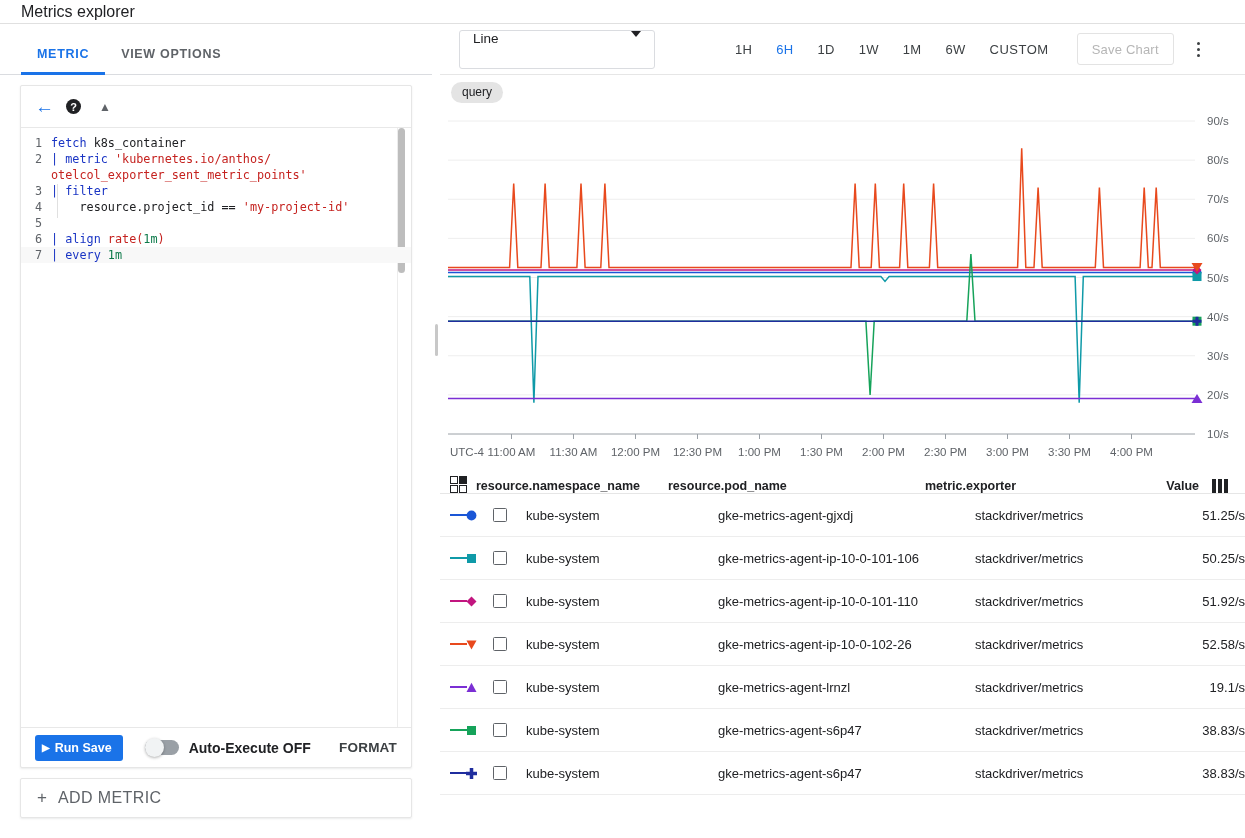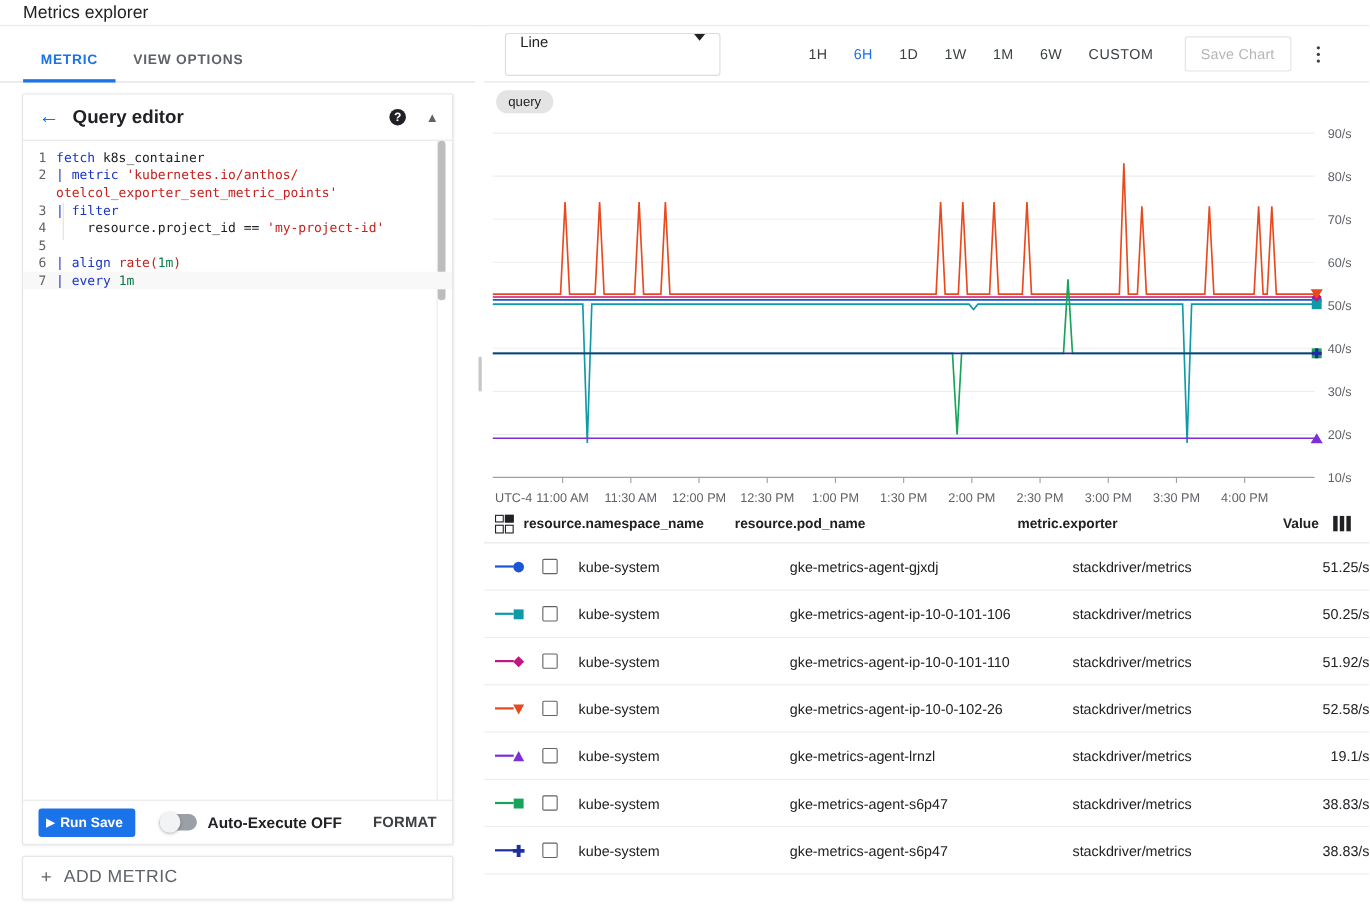--- a/index.html
+++ b/index.html
@@ -220,21 +220,21 @@
     display:flex; align-items:center; cursor:pointer;
   }
 
   
   .chart-area { position:relative; height:350px; }
   .chart-svg { display:block; }
 
   
   .tbl-wrap { position:relative; }
   .tbl-head {
-    display:flex; align-items:center;
+    display:flex; align-items:flex-end;
     height:35px;
     border-bottom:1px solid #e6e6e6;
     font-size:12.5px; font-weight:bold; color:#202124;
     padding-left:10px;
   }
   .cols-icon {
     width:17px; height:17px; margin-right:9px;
     display:grid; grid-template-columns:1fr 1fr; grid-template-rows:1fr 1fr;
     gap:1.5px; cursor:pointer;
   }
@@ -289,21 +289,20 @@
         <span>METRIC</span>
       </div>
       <div class="tab">
         <span>VIEW OPTIONS</span>
       </div>
     </div>
 
     <div class="qe-card">
       <div class="qe-head">
         <div class="qe-back">←</div>
-        <div class="qe-title">Query editor</div>
         <div class="qe-help">
           <span>?</span>
         </div>
         <div class="qe-collapse">▲</div>
       </div>
 
       <div class="editor-wrap">
         <div class="ed-vline"></div>
         <div class="ed-scroll"></div>
         <div class="ed-mark"></div>

